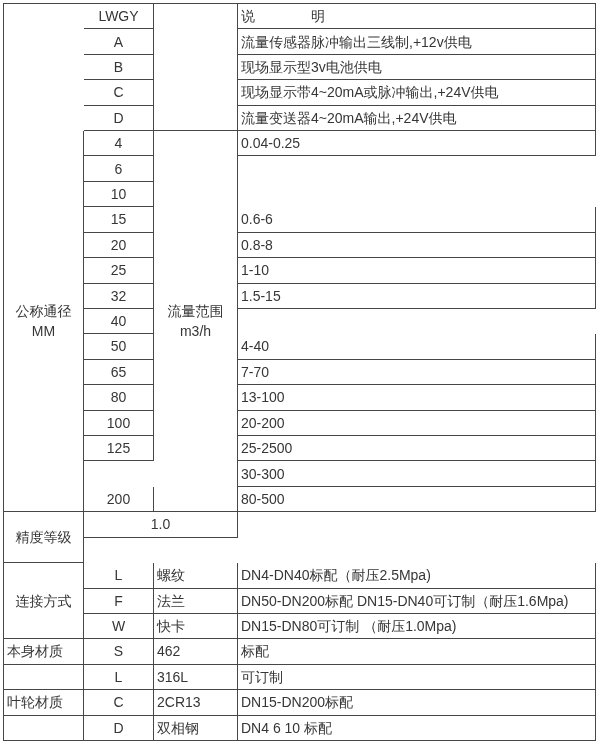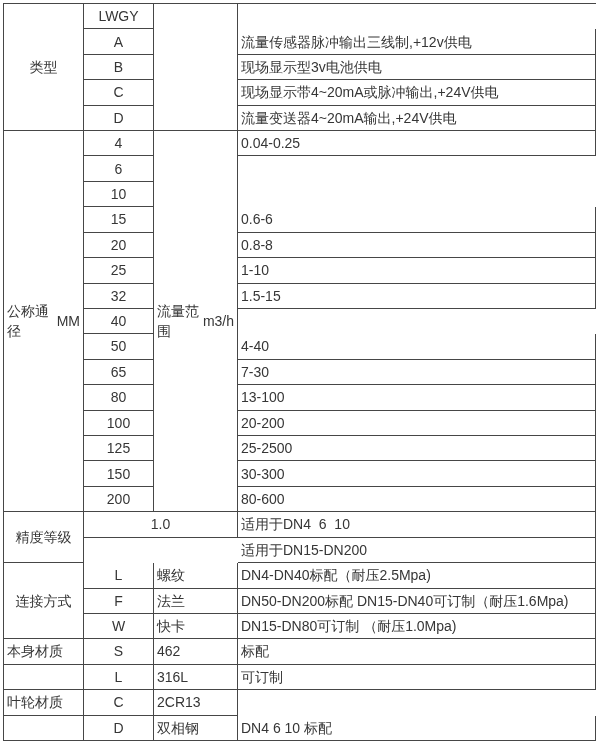--- a/index.html
+++ b/index.html
@@ -30,31 +30,31 @@
     border-right:1px solid var(--bc);
     border-bottom:1px solid var(--bc);
     display:flex;
     align-items:center;
     padding:0 3px;
     overflow:hidden;
     white-space:pre-wrap;
     line-height:1.3;
   }
   .center{ justify-content:center; text-align:center; }
-  .stack{ flex-direction:row; justify-content:center; text-align:left; line-height:1.45; }
+  .stack{ flex-direction:column; justify-content:center; text-align:left; line-height:1.45; }
   .leftpad{ padding-left:3px; }
 </style>
 </head>
 <body>
 
 <div class="spec-table">
 
-  <div class="cell center" style="grid-area:1/1/6/2">类型</div>
   <div class="cell center" style="grid-area:1/2/2/3">LWGY</div>
   <div class="cell" style="grid-area:1/3/6/4"></div>
+  <div class="cell" style="grid-area:1/4/2/5">说　　　　明</div>
 
   <div class="cell center" style="grid-area:2/2/3/3">A</div>
   <div class="cell" style="grid-area:2/4/3/5">流量传感器脉冲输出三线制,+12v供电</div>
   <div class="cell center" style="grid-area:3/2/4/3">B</div>
   <div class="cell" style="grid-area:3/4/4/5">现场显示型3v电池供电</div>
   <div class="cell center" style="grid-area:4/2/5/3">C</div>
   <div class="cell" style="grid-area:4/4/5/5">现场显示带4~20mA或脉冲输出,+24V供电</div>
   <div class="cell center" style="grid-area:5/2/6/3">D</div>
   <div class="cell" style="grid-area:5/4/6/5">流量变送器4~20mA输出,+24V供电</div>
 
@@ -76,36 +76,33 @@
   <div class="cell center" style="grid-area:10/2/11/3">20</div>
   <div class="cell" style="grid-area:10/4/11/5">0.8-8</div>
   <div class="cell center" style="grid-area:11/2/12/3">25</div>
   <div class="cell" style="grid-area:11/4/12/5">1-10</div>
   <div class="cell center" style="grid-area:12/2/13/3">32</div>
   <div class="cell" style="grid-area:12/4/13/5">1.5-15</div>
   <div class="cell center" style="grid-area:13/2/14/3">40</div>
   <div class="cell center" style="grid-area:14/2/15/3">50</div>
   <div class="cell" style="grid-area:14/4/15/5">4-40</div>
   <div class="cell center" style="grid-area:15/2/16/3">65</div>
-  <div class="cell" style="grid-area:15/4/16/5">7-30</div>
+  <div class="cell" style="grid-area:15/4/16/5">7-70</div>
   <div class="cell center" style="grid-area:16/2/17/3">80</div>
   <div class="cell" style="grid-area:16/4/17/5">13-100</div>
   <div class="cell center" style="grid-area:17/2/18/3">100</div>
   <div class="cell" style="grid-area:17/4/18/5">20-200</div>
   <div class="cell center" style="grid-area:18/2/19/3">125</div>
   <div class="cell" style="grid-area:18/4/19/5">25-2500</div>
-  <div class="cell center" style="grid-area:19/2/20/3">150</div>
   <div class="cell" style="grid-area:19/4/20/5">30-300</div>
   <div class="cell center" style="grid-area:20/2/21/3">200</div>
-  <div class="cell" style="grid-area:20/4/21/5">80-600</div>
+  <div class="cell" style="grid-area:20/4/21/5">80-500</div>
 
   <div class="cell center" style="grid-area:21/1/23/2">精度等级</div>
   <div class="cell center" style="grid-area:21/2/22/4">1.0</div>
-  <div class="cell" style="grid-area:21/4/22/5">适用于DN4  6  10</div>
-  <div class="cell" style="grid-area:22/4/23/5">适用于DN15-DN200</div>
 
   <div class="cell center" style="grid-area:23/1/26/2">连接方式</div>
   <div class="cell center" style="grid-area:23/2/24/3">L</div>
   <div class="cell leftpad" style="grid-area:23/3/24/4">螺纹</div>
   <div class="cell" style="grid-area:23/4/24/5">DN4-DN40标配（耐压2.5Mpa)</div>
   <div class="cell center" style="grid-area:24/2/25/3">F</div>
   <div class="cell leftpad" style="grid-area:24/3/25/4">法兰</div>
   <div class="cell" style="grid-area:24/4/25/5">DN50-DN200标配 DN15-DN40可订制（耐压1.6Mpa)</div>
   <div class="cell center" style="grid-area:25/2/26/3">W</div>
   <div class="cell leftpad" style="grid-area:25/3/26/4">快卡</div>
@@ -116,18 +113,19 @@
   <div class="cell leftpad" style="grid-area:26/3/27/4">462</div>
   <div class="cell" style="grid-area:26/4/27/5">标配</div>
   <div class="cell" style="grid-area:27/1/28/2"></div>
   <div class="cell center" style="grid-area:27/2/28/3">L</div>
   <div class="cell leftpad" style="grid-area:27/3/28/4">316L</div>
   <div class="cell" style="grid-area:28/1/29/2">叶轮材质</div>
 
   <div class="cell" style="grid-area:27/4/28/5">可订制</div>
   <div class="cell center" style="grid-area:28/2/29/3">C</div>
   <div class="cell leftpad" style="grid-area:28/3/29/4">2CR13</div>
+  <div class="cell" style="grid-area:28/4/29/5">DN15-DN200标配</div>
   <div class="cell" style="grid-area:29/1/30/2"></div>
   <div class="cell center" style="grid-area:29/2/30/3">D</div>
   <div class="cell leftpad" style="grid-area:29/3/30/4">双相钢</div>
   <div class="cell" style="grid-area:29/4/30/5">DN4 6 10 标配</div>
 
 </div>
 
 </body></html>

